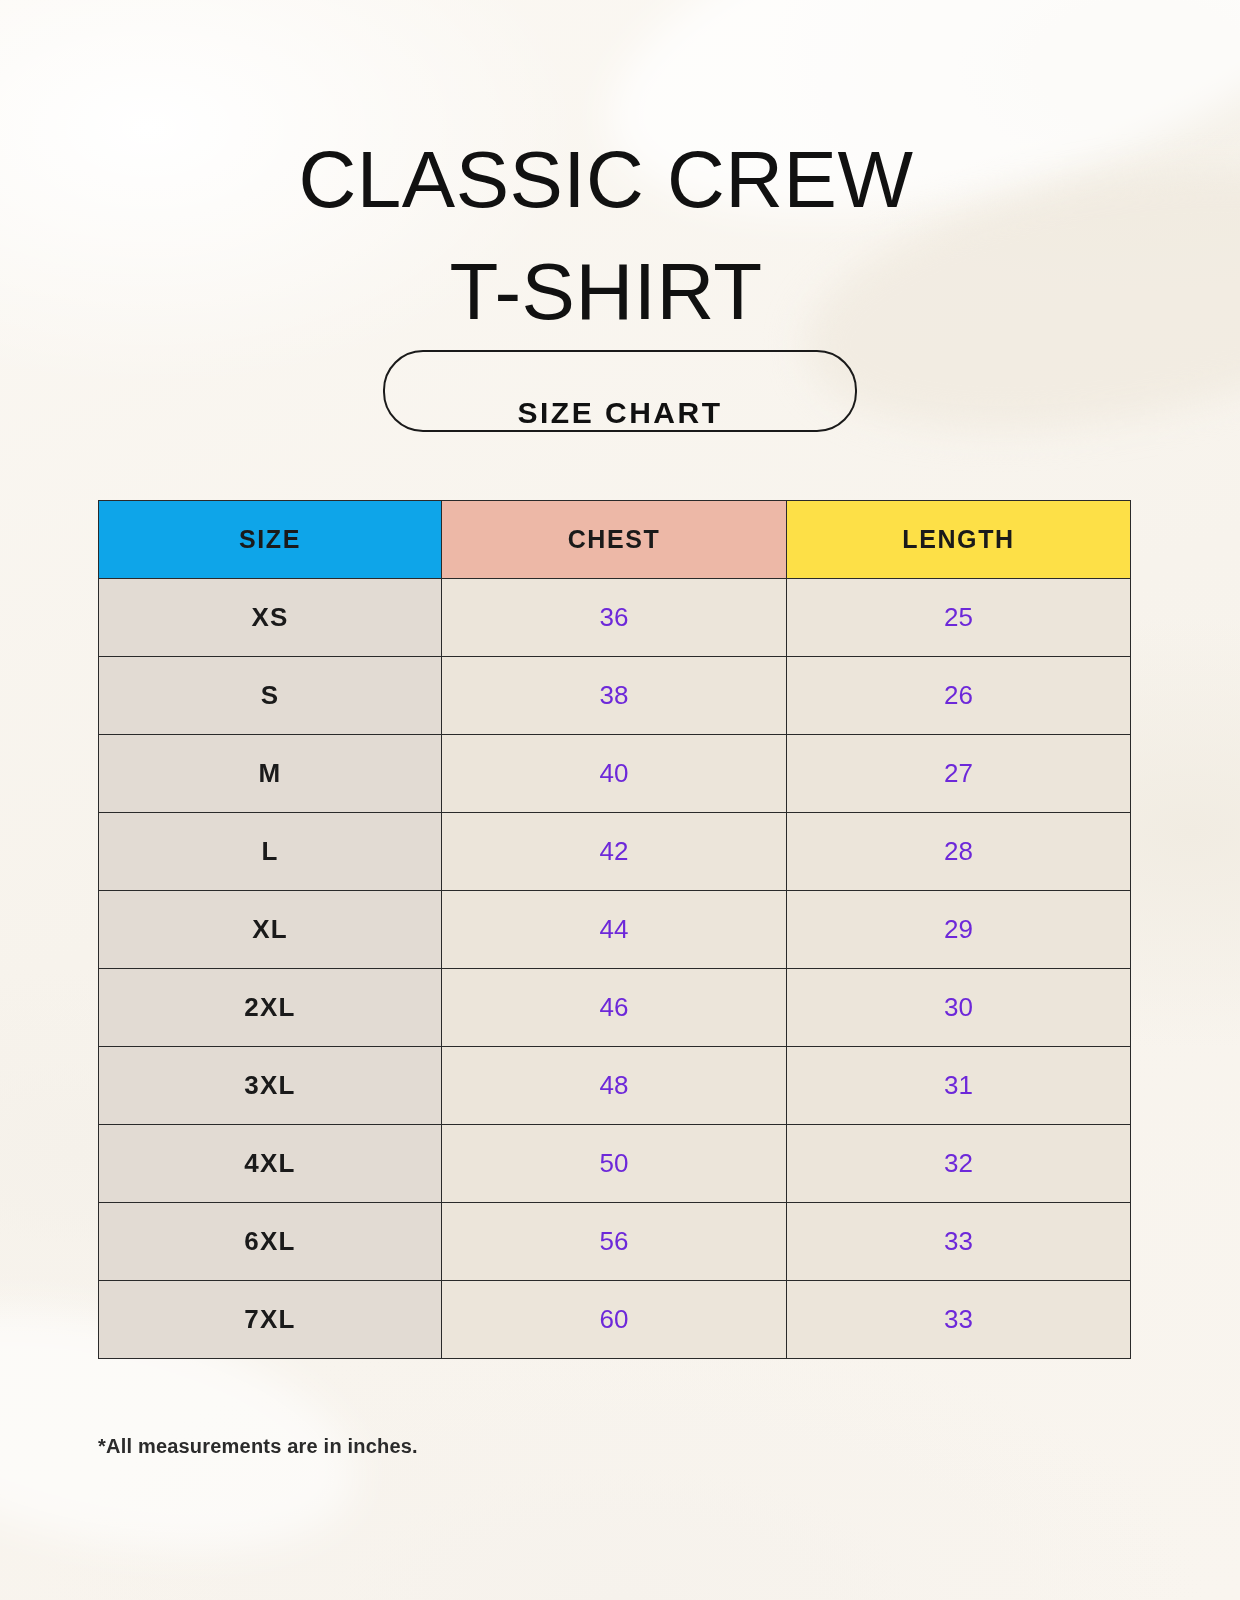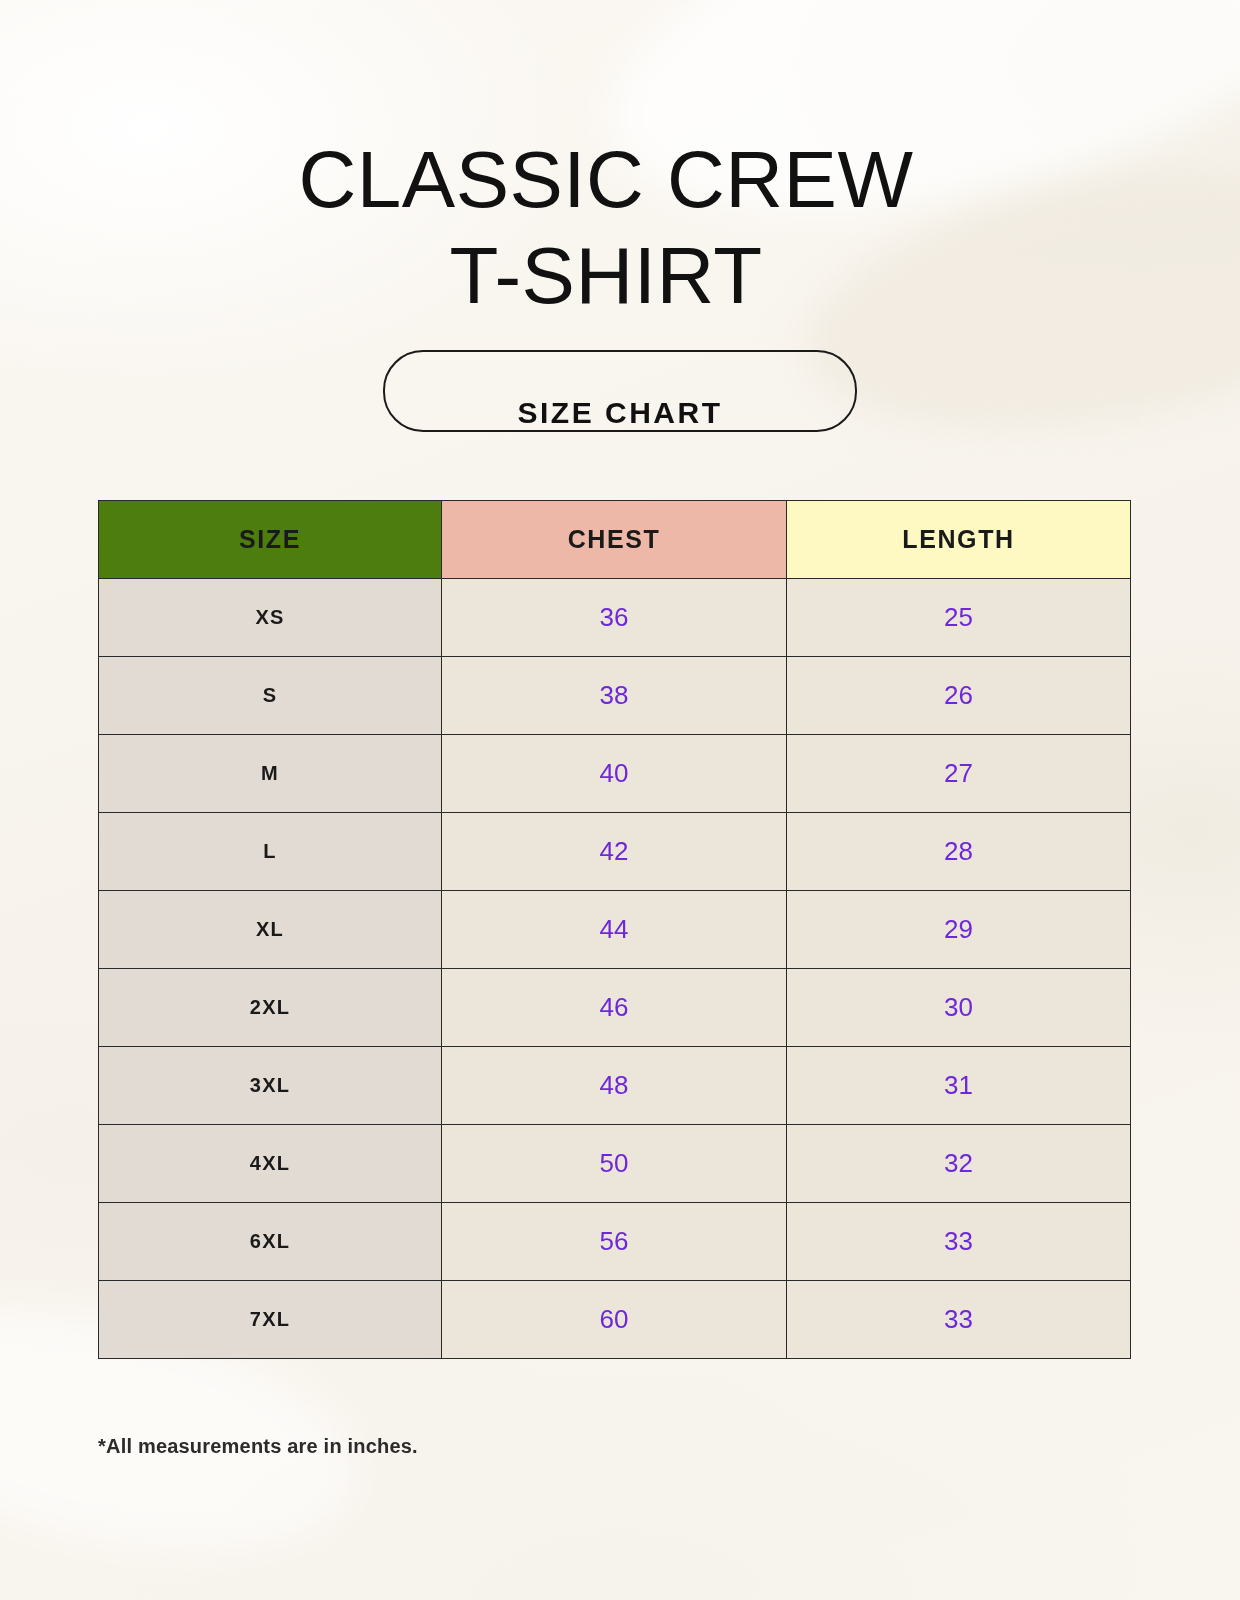--- a/index.html
+++ b/index.html
@@ -63,21 +63,21 @@
     top: 86px;
     left: 0;
     width: 1212px;
     text-align: center;
     font-size: 80px;
     line-height: 1.0;
     letter-spacing: 0.5px;
     font-weight: 400;
     color: #111111;
   }
-  .title .line2 { display: block; margin-top: 16px; }
+  .title .line2 { display: block; margin-top: 32px; }
 
   .pill {
     position: absolute;
     top: 350px;
     left: 50%;
     transform: translateX(-50%);
     width: 470px;
     height: 78px;
     border: 2px solid #1a1a1a;
     border-radius: 40px;
@@ -115,27 +115,27 @@
   col.c-size { width: 343px; }
   col.c-chest { width: 345px; }
   col.c-length { width: 344px; }
 
   thead th {
     font-size: 25px;
     font-weight: 700;
     letter-spacing: 1.6px;
     color: #1a1a1a;
   }
-  th.h-size { background: #4d7c0f; margin-left: 28px; }
+  th.h-size { background: #0ea5e9; margin-left: 28px; }
   th.h-chest { background: #edb8a7; }
-  th.h-length { background: #fef9c3; }
+  th.h-length { background: #fde047; }
 
   tbody td.cell-size {
     background: #e2dbd3;
-    font-size: 20px;
+    font-size: 26px;
     font-weight: 700;
     letter-spacing: 1.2px;
     color: #1a1a1a;
     text-align: center;
   }
   tbody td.cell-val {
     background: #ece5da;
     font-size: 26px;
     font-weight: 400;
     color: #6d28d9;

